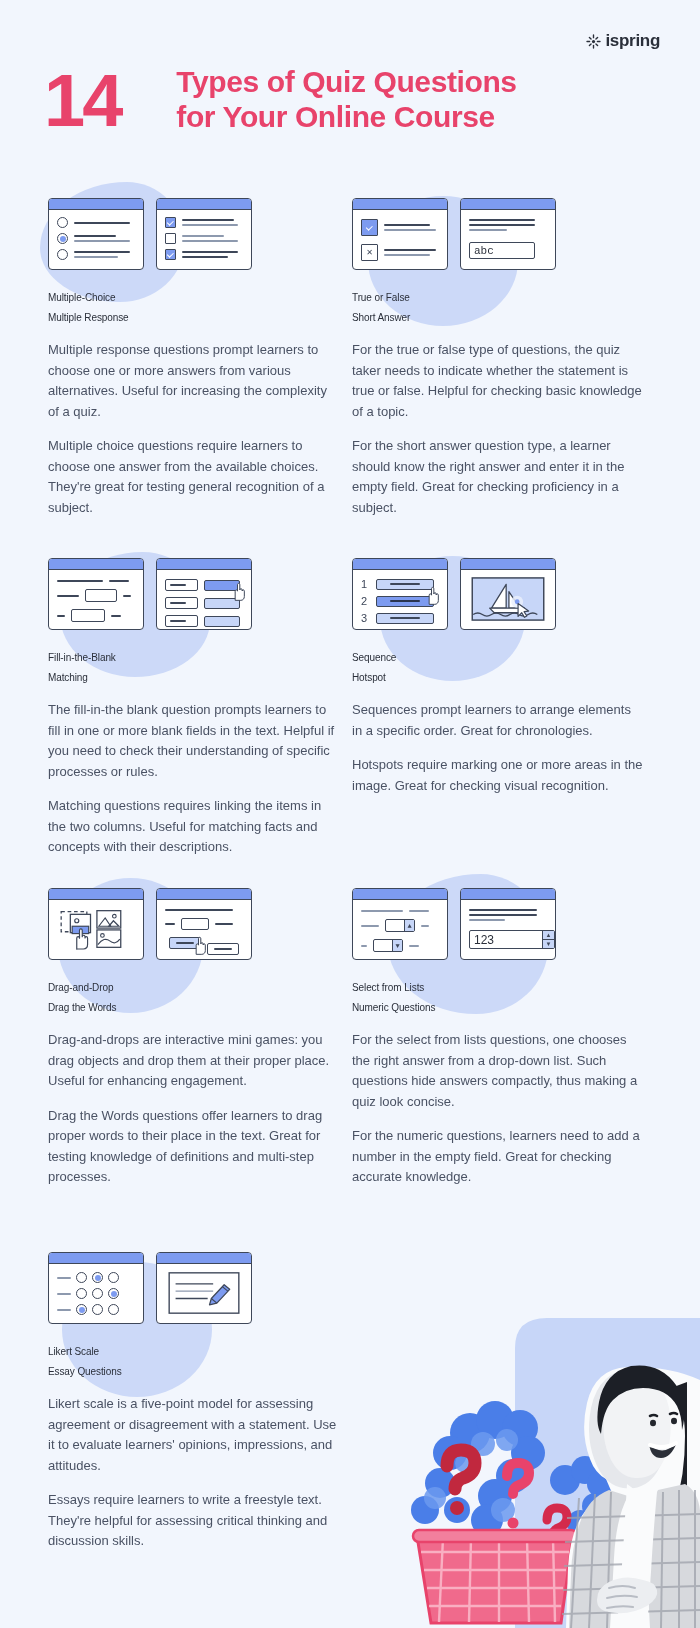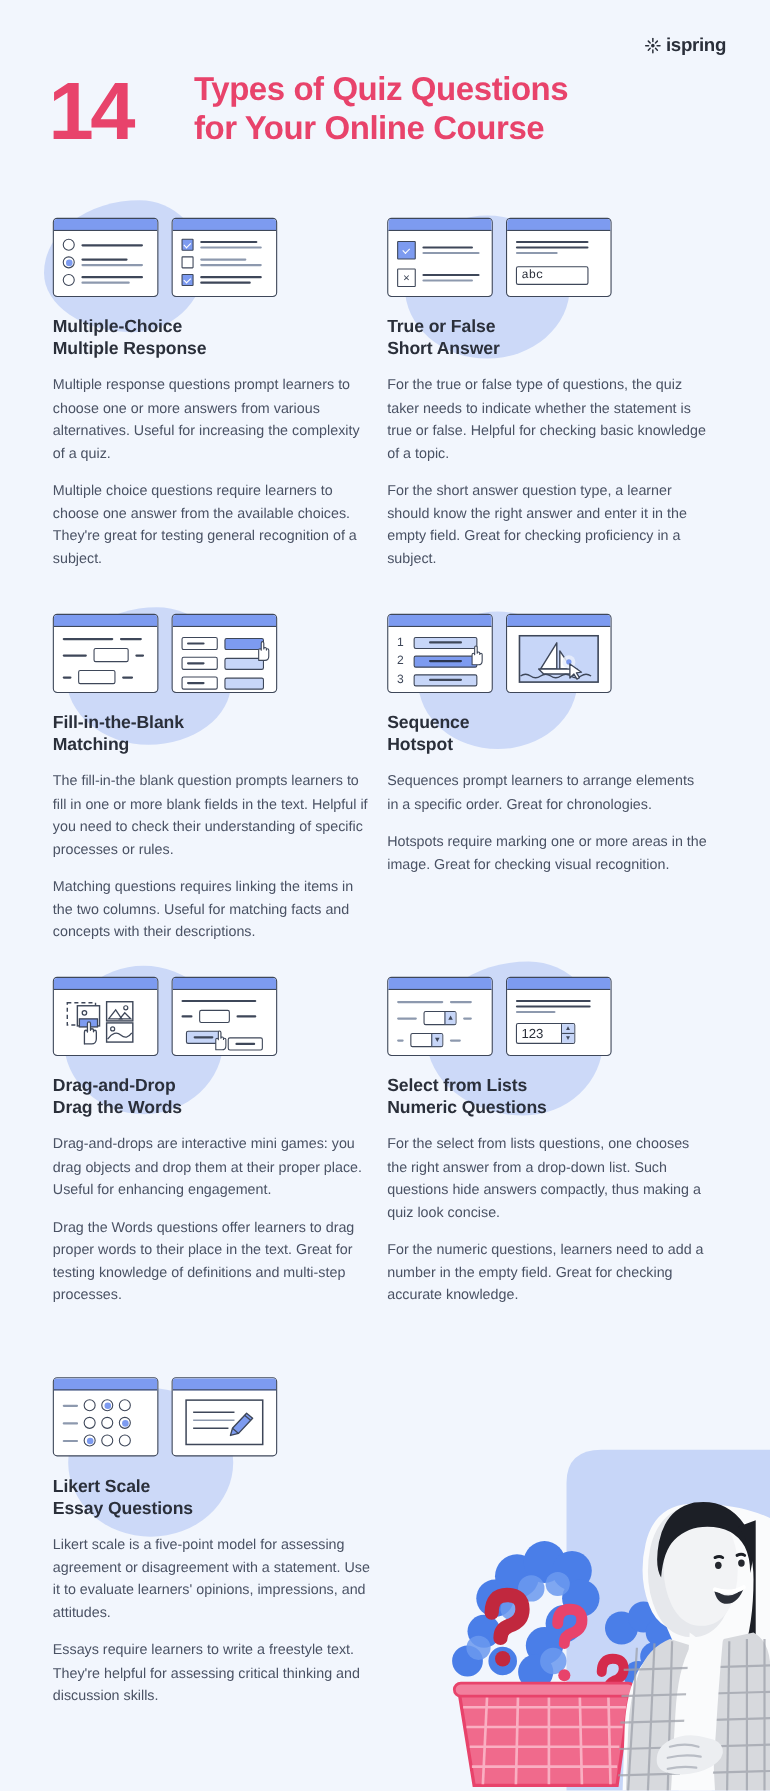--- a/index.html
+++ b/index.html
@@ -136,22 +136,22 @@
     padding: 1px 4px;
     font-family: Liberation Mono, monospace;
   }
   .pill { background: #7d9bf0; border: 1.4px solid #3e4759; border-radius: 2px; height: 11px; }
   .pill.pale { background: #c7d6f8; }
   .seq-num { font-size: 11px; color: #3e4759; width: 9px; flex: none; }
   .hand { position: absolute; width: 17px; height: 20px; }
 
   .titles { margin: 18px 0 0 18px; }
   .title-line {
-    font-size: 16px;
-    font-weight: 700;
+    font-size: 10px;
+    font-weight: 400;
     color: #2a2f3a;
     line-height: 20px;
     letter-spacing: -.1px;
   }
   .paras { margin: 12px 0 0 18px; }
   .para {
     font-size: 13px;
     line-height: 20.5px;
     color: #4a5264;
     margin-bottom: 14px;
@@ -500,21 +500,21 @@
         </div>
       </div>
       <div class="card">
         <div class="card-bar"></div>
         <div class="card-body" style="padding-top:9px">
           <div class="stack" style="gap:3px;margin-bottom:9px">
             <div class="ln" style="width:68px"></div>
             <div class="ln" style="width:68px"></div>
             <div class="ln light" style="width:36px"></div>
           </div>
-          <div style="display:flex;align-items:stretch;width:54px;height:19px;border:1.4px solid #3e4759;border-radius:2px;background:#fff">
+          <div style="display:flex;align-items:stretch;width:86px;height:19px;border:1.4px solid #3e4759;border-radius:2px;background:#fff">
             <span style="flex:1;font-size:12px;color:#2a2f3a;padding-left:4px;display:flex;align-items:center">123</span>
             <span style="width:12px;border-left:1.4px solid #3e4759;display:flex;flex-direction:column">
               <span style="flex:1;background:#c7d6f8;display:flex;align-items:center;justify-content:center;font-size:6px;color:#3e4759;border-bottom:1px solid #3e4759">▲</span>
               <span style="flex:1;background:#c7d6f8;display:flex;align-items:center;justify-content:center;font-size:6px;color:#3e4759">▼</span>
             </span>
           </div>
         </div>
       </div>
     </div>
     <div class="titles">

